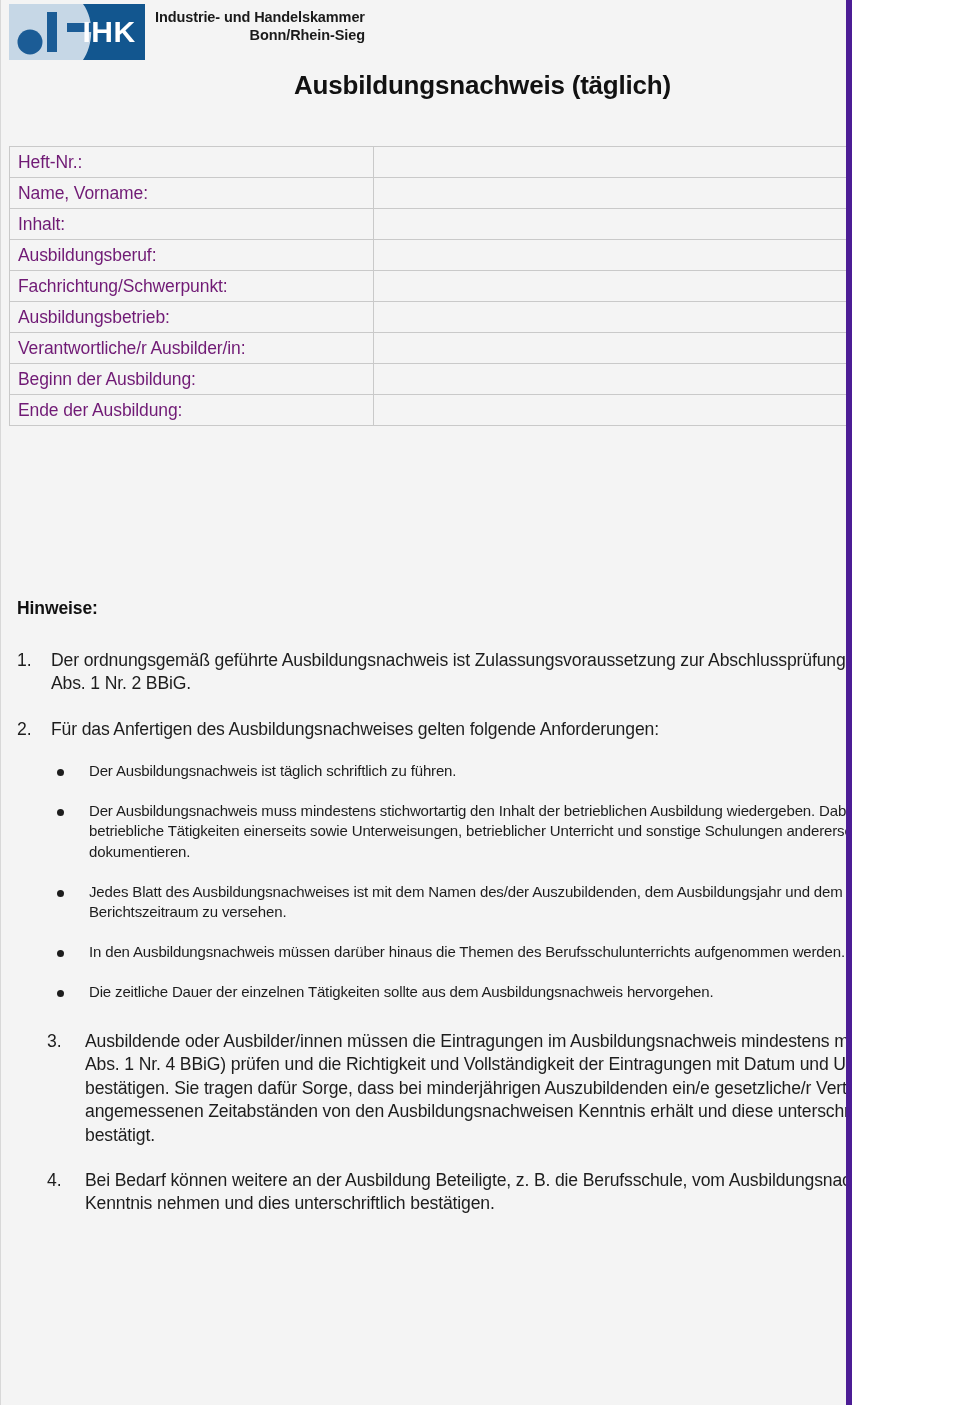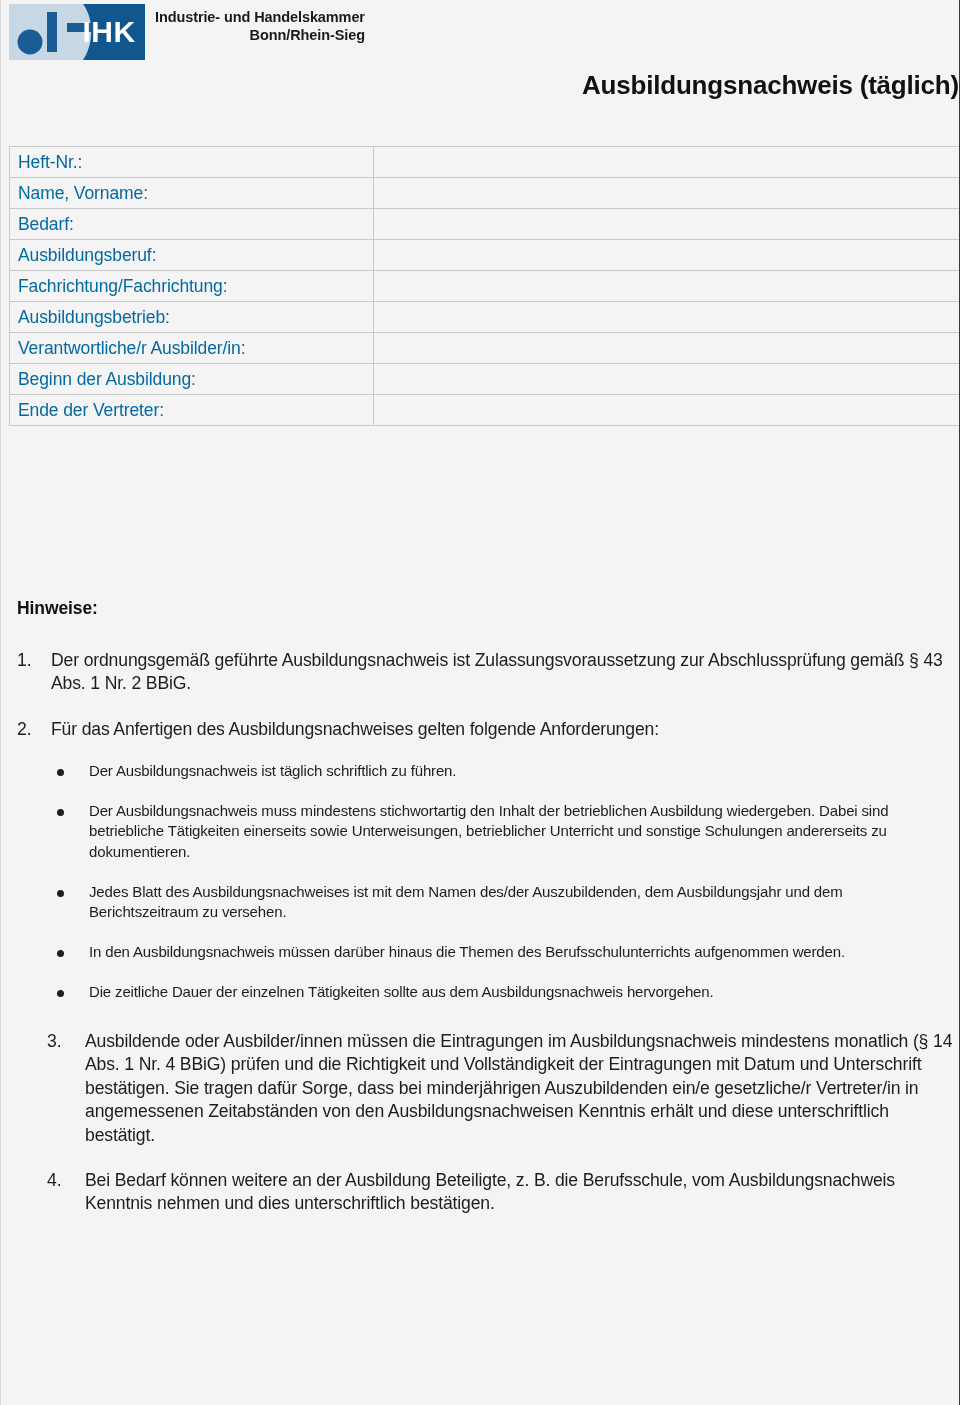--- a/index.html
+++ b/index.html
@@ -8,27 +8,27 @@
     padding: 0;
     background: #ffffff;
   }
   body {
     font-family: "Liberation Sans", sans-serif;
     -webkit-font-smoothing: antialiased;
   }
 
   .page {
     position: relative;
-    width: 960px;
+    width: 852px;
     height: 1405px;
     background: #f4f4f4;
     overflow: hidden;
     box-sizing: border-box;
     border-left: 1px solid #d8d8d8;
-    border-right: 1px solid #4c1d95;
+    border-right: 6px solid #4c1d95;
   }
 
   
   .header {
     position: relative;
     height: 126px;
   }
 
   .logo-block {
     position: absolute;
@@ -58,21 +58,21 @@
     white-space: nowrap;
     text-align: right;
   }
   .logo-text div { display: block; }
 
   .doc-title {
     position: absolute;
     left: 0;
     right: 0;
     top: 70px;
-    text-align: right;
+    text-align: center;
     font-size: 26px;
     font-weight: 700;
     color: #111111;
     letter-spacing: -0.2px;
   }
   .doc-title-inner {
     display: inline-block;
     padding-left: 118px;
   }
 
@@ -88,21 +88,21 @@
     border-collapse: collapse;
     table-layout: fixed;
     background: #f4f4f4;
   }
   table.form-table td {
     border: 1px solid #c9c9c9;
     height: 30px;
     padding: 0 0 0 8px;
     vertical-align: middle;
     font-size: 17.5px;
-    color: #0369a1;
+    color: #701a75;
     background: #f4f4f4;
     letter-spacing: -0.1px;
   }
   td.label-cell { width: 355px; }
   td.value-cell { width: 587px; padding-left: 6px; }
 
   
   .notes {
     position: absolute;
     left: 0;
@@ -202,45 +202,45 @@
       <tbody>
         <tr>
           <td class="label-cell">Heft-Nr.:</td>
           <td class="value-cell"></td>
         </tr>
         <tr>
           <td class="label-cell">Name, Vorname:</td>
           <td class="value-cell"></td>
         </tr>
         <tr>
-          <td class="label-cell">Bedarf:</td>
+          <td class="label-cell">Inhalt:</td>
           <td class="value-cell"></td>
         </tr>
         <tr>
           <td class="label-cell">Ausbildungsberuf:</td>
           <td class="value-cell"></td>
         </tr>
         <tr>
-          <td class="label-cell">Fachrichtung/Fachrichtung:</td>
+          <td class="label-cell">Fachrichtung/Schwerpunkt:</td>
           <td class="value-cell"></td>
         </tr>
         <tr>
           <td class="label-cell">Ausbildungsbetrieb:</td>
           <td class="value-cell"></td>
         </tr>
         <tr>
           <td class="label-cell">Verantwortliche/r Ausbilder/in:</td>
           <td class="value-cell"></td>
         </tr>
         <tr>
           <td class="label-cell">Beginn der Ausbildung:</td>
           <td class="value-cell"></td>
         </tr>
         <tr>
-          <td class="label-cell">Ende der Vertreter:</td>
+          <td class="label-cell">Ende der Ausbildung:</td>
           <td class="value-cell"></td>
         </tr>
       </tbody>
     </table>
   </div>
 
   <div class="notes">
 
     <div class="notes-heading">Hinweise:</div>
 

